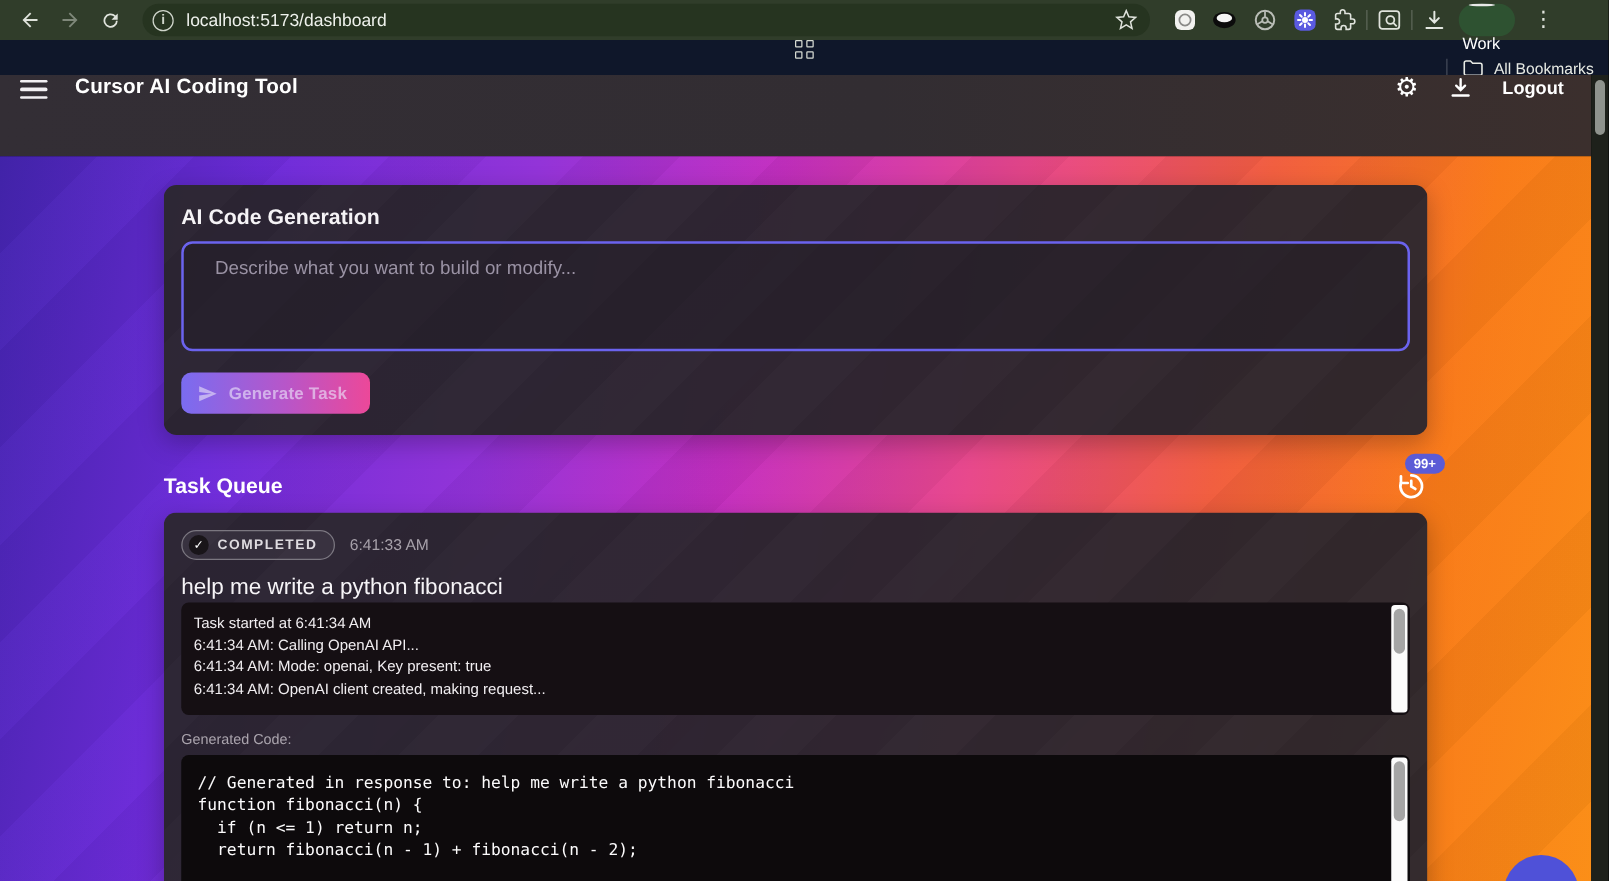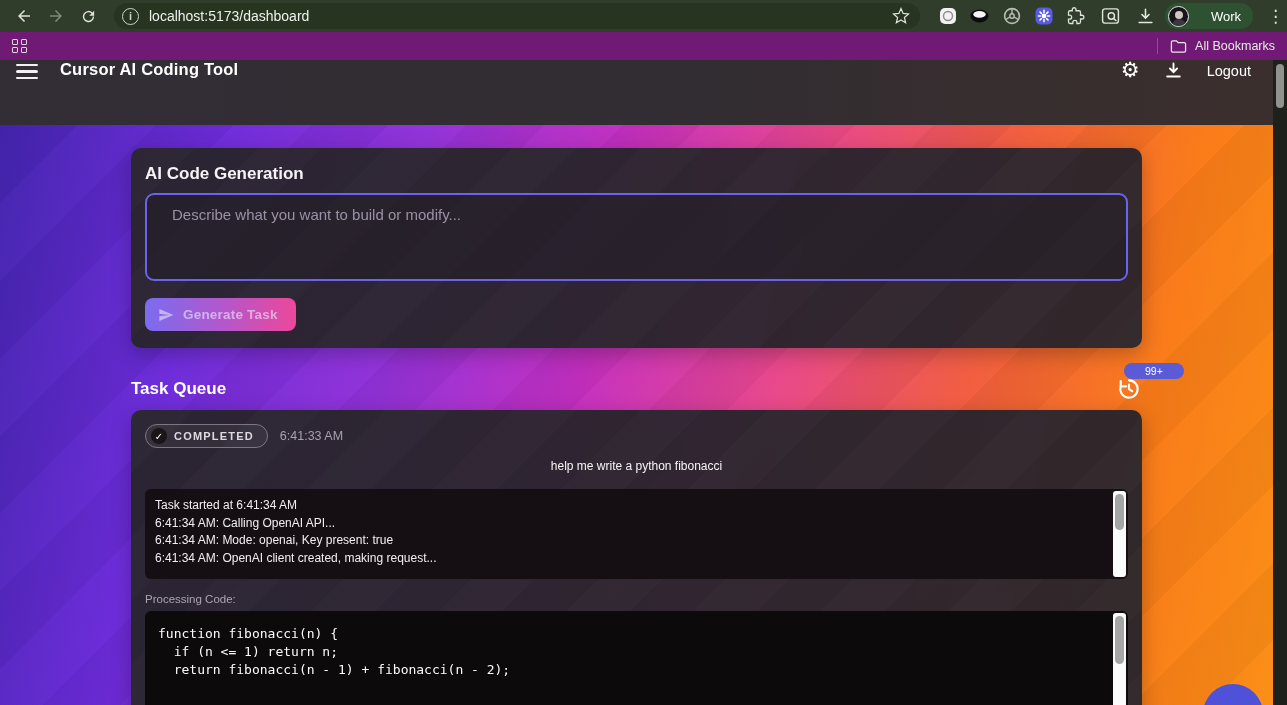--- a/index.html
+++ b/index.html
@@ -8,45 +8,45 @@
   
   .toolbar { height:32px; background:#303d2a; display:flex; align-items:center; padding:0 10px; gap:4px; }
   .nav-btn { width:28px; height:28px; display:flex; align-items:center; justify-content:center; border-radius:50%; flex:none; }
   .nav-btn svg { display:block; }
   .addr-pill { width:806px; height:26px; margin-left:8px; background:#263420; border-radius:14px; display:flex; align-items:center; padding:0 10px 0 8px; flex:none; }
   .addr-info { width:17px; height:17px; border:1.5px solid #cfd5cb; border-radius:50%; color:#cfd5cb; font-size:11px; line-height:14px; text-align:center; font-weight:bold; flex:none; }
   .addr-url { color:#eef1ec; font-size:14px; margin-left:10px; flex:1; white-space:nowrap; overflow:hidden; }
   .ext-row { display:flex; align-items:center; gap:13px; margin-left:14px; }
   .sep-v { width:1px; height:16px; background:rgba(255,255,255,0.22); margin:0 4px; }
   .ext-ic { width:19px; height:19px; display:flex; align-items:center; justify-content:center; }
-  .profile-pill { height:26px; background:#2e5231; border-radius:14px; display:flex; align-items:center; padding:0 12px 0 3px; gap:22px; margin-left:6px; }
+  .profile-pill { height:26px; background:#2e5231; border-radius:14px; display:flex; align-items:center; padding:0 12px 0 3px; gap:22px; margin-left:6px;flex-direction:column; }
   .profile-pill .avatar { width:21px; height:21px; border-radius:50%; background:#17141a; position:relative; overflow:hidden; border:1px solid #e8e8e8; }
   .profile-pill .avatar::before { content:""; position:absolute; left:6px; top:4px; width:8px; height:8px; border-radius:50%; background:#cfc6bd; }
   .profile-pill .avatar::after { content:""; position:absolute; left:3px; top:12px; width:14px; height:9px; border-radius:7px 7px 0 0; background:#3c3640; }
   .profile-name { color:#fff; font-size:13px; }
   .kebab { color:#dfe3dc; font-size:17px; letter-spacing:0; margin-left:10px; width:16px; text-align:center; font-family:"DejaVu Sans", sans-serif; }
 
-  .bookmarks { height:28px; background:#701a75; display:flex; align-items:center; padding:0 12px; }
+  .bookmarks { height:28px; background:#0f172a; display:flex; align-items:center; padding:0 12px;flex-direction:column; }
   .apps-grid { display:grid; grid-template-columns:6px 6px; grid-template-rows:6px 6px; gap:2.5px; }
   .apps-grid span { border:1.5px solid #d7dcd3; border-radius:1px; }
   .bm-right { margin-left:auto; display:flex; align-items:center; gap:8px; }
   .bm-label { color:#e7eae4; font-size:12.5px; }
 
   
   .app { position:relative; height:645px; }
   .page-scrollbar { position:absolute; right:0; top:0; width:14px; height:100%; background:#1e211b; z-index:50; }
   .page-scrollbar .thumb { position:absolute; top:4px; left:3px; width:8px; height:44px; border-radius:4px; background:#8f938d; }
 
   .app-header { height:65px; margin-right:14px; background:linear-gradient(90deg,#332e35 0%,#322d32 55%,#3b2f2d 100%); display:flex; align-items:flex-start; padding:0 22px 0 16px; }
   .hamburger { width:22px; display:flex; flex-direction:column; gap:4px; padding:4px 0; }
   .hamburger span { height:2.4px; background:#f2f0f3; border-radius:2px; }
   .app-title { color:#ffffff; font-size:16.5px; font-weight:bold; margin-left:22px; letter-spacing:.2px; }
   .header-right { margin-left:auto; display:flex; align-items:center; gap:24px; }
   .gear { color:#ffffff; font-size:21px; font-family:"DejaVu Sans", sans-serif; line-height:1; }
-  .logout { color:#ffffff; font-size:14.5px; font-weight:400; }
+  .logout { color:#ffffff; font-size:14.5px; font-weight:700; }
 
   .main { position:relative; height:646px; margin-right:14px; overflow:hidden;
     background:linear-gradient(101deg,#4324ae 0%,#6c2bd9 15%,#9232d8 31%,#c42fc0 45%,#e8478b 59%,#f15d3e 73%,#f97a18 86%,#fb8f15 100%); }
   .main::after { content:""; position:absolute; inset:0; pointer-events:none;
     background:repeating-linear-gradient(135deg, rgba(0,0,0,0.035) 0 55px, rgba(255,255,255,0.01) 55px 110px); }
   .content { position:relative; width:1011px; margin:0 auto; padding-top:23px; z-index:2; }
 
   .card { background:rgba(41,36,44,0.96); border-radius:10px; box-shadow:0 6px 20px rgba(0,0,0,0.25);
     background-image:repeating-linear-gradient(135deg, rgba(255,255,255,0.015) 0 45px, transparent 45px 90px); }
   .gen-card { padding:12px 14px 17px; }
@@ -56,35 +56,35 @@
     font-family:"Liberation Sans", sans-serif; resize:none; outline:none; }
   .prompt-box::placeholder { color:#9a92a4; }
   .gen-btn { display:inline-flex; align-items:center; gap:9px; margin-top:17px; height:33px; padding:0 18px 0 13px;
     border:none; border-radius:8px; background:linear-gradient(90deg,#7a6cf0 0%,#b756c9 55%,#ec4899 100%);
     color:rgba(236,229,250,0.62); font-size:13.5px; font-weight:600; font-family:"Liberation Sans", sans-serif; letter-spacing:.2px; }
   .gen-btn svg { opacity:.65; }
 
   .tq-row { display:flex; align-items:center; margin-top:27px; height:28px; }
   .tq-title { color:#ffffff; font-size:17px; font-weight:bold; }
   .history-wrap { margin-left:auto; position:relative; width:26px; height:26px; }
-  .badge { position:absolute; top:-13px; left:8px; background:#5b5bd6; color:#fff; font-size:10.5px; font-weight:400;
-    padding:2px 21px; border-radius:9px; white-space:nowrap; }
+  .badge { position:absolute; top:-13px; left:8px; background:#5b5bd6; color:#fff; font-size:10.5px; font-weight:700;
+    padding:2px 7px; border-radius:9px; white-space:nowrap; }
 
   .task-card { margin-top:7px; height:335px; padding:14px; }
   .chip-row { display:flex; align-items:center; gap:12px; }
   .chip { display:inline-flex; align-items:center; gap:7px; border:1px solid #7b7780; border-radius:999px;
     background:rgba(255,255,255,0.05); padding:3px 13px 3px 5px; }
   .chip-ic { width:16px; height:16px; border-radius:50%; background:#191519; color:#fff; font-size:10px;
     display:flex; align-items:center; justify-content:center; }
   .chip-label { color:#dedbe0; font-size:11px; font-weight:600; letter-spacing:1.2px; }
   .task-time { color:#a7a1aa; font-size:12.5px; }
-  .task-prompt { color:#f6f4f7; font-size:12px; margin-top:11px;text-align:center; }
+  .task-prompt { color:#f6f4f7; font-size:18px; margin-top:11px; }
   .sec-label { color:#aaa4ad; font-size:11.5px; margin-top:14px; }
 
-  .log-box { position:relative; margin-top:16px; height:90px; background:#150f13; border-radius:6px; padding:8px 28px 0 10px; overflow:hidden; }
+  .log-box { position:relative; margin-top:2px; height:90px; background:#150f13; border-radius:6px; padding:8px 28px 0 10px; overflow:hidden; }
   .log-line { color:#f1eef1; font-size:12px; line-height:17.5px; white-space:pre; }
   .code-box { position:relative; margin-top:6px; height:150px; background:#0d0a0c; border-radius:6px; padding:14px 28px 0 13px; overflow:hidden; }
   .code-line { color:#fcfbfc; font-size:13px; line-height:18px; font-family:"DejaVu Sans Mono", monospace; white-space:pre; }
   .box-scroll { position:absolute; top:2px; bottom:2px; right:2px; width:13px; background:#fbfbfb; border-radius:3px; }
   .box-scroll .bs-thumb { position:absolute; top:3px; left:2px; width:9px; border-radius:5px; background:#a5a5a5; }
   .log-box .bs-thumb { height:36px; }
   .code-box .bs-thumb { height:48px; }
 
   .fab { position:absolute; left:1203px; top:559px; width:60px; height:60px; border-radius:50%; background:#4f51d8; z-index:5; }
 </style>
@@ -250,23 +250,24 @@
               <div class="log-line">Task started at 6:41:34 AM</div>
               <div class="log-line">6:41:34 AM: Calling OpenAI API...</div>
               <div class="log-line">6:41:34 AM: Mode: openai, Key present: true</div>
               <div class="log-line">6:41:34 AM: OpenAI client created, making request...</div>
             </div>
           <div class="box-scroll">
               <div class="bs-thumb"></div>
             </div>
         </div>
 
-        <div class="sec-label">Processing Code:</div>
+        <div class="sec-label">Generated Code:</div>
         <div class="code-box">
           <div>
+              <div class="code-line">// Generated in response to: help me write a python fibonacci</div>
               <div class="code-line">function fibonacci(n) {</div>
               <div class="code-line">  if (n &lt;= 1) return n;</div>
               <div class="code-line">  return fibonacci(n - 1) + fibonacci(n - 2);</div>
             </div>
           <div class="box-scroll">
               <div class="bs-thumb"></div>
             </div>
         </div>
       </div>
     </div>

